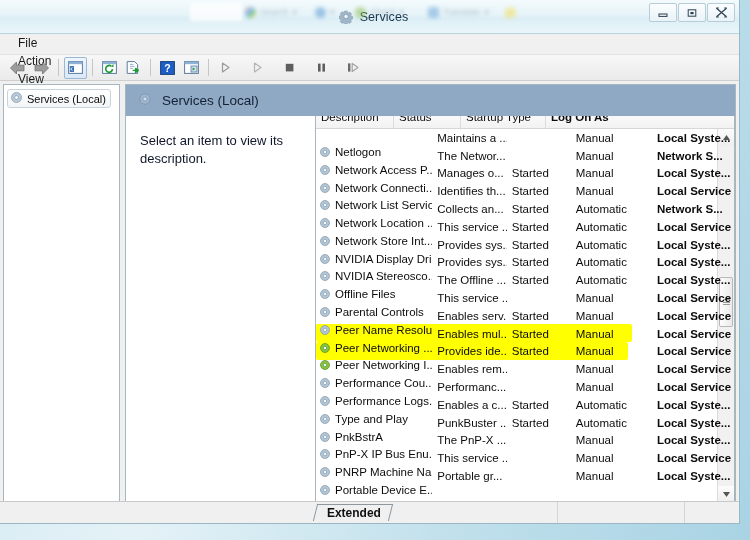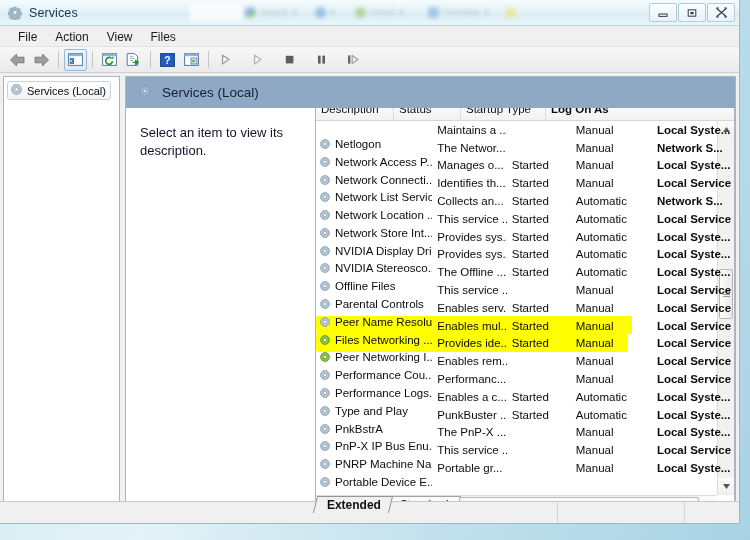--- a/index.html
+++ b/index.html
@@ -22,24 +22,24 @@
     position: absolute;
     left: 0; top: 0; width: 740px; height: 524px;
     background: #f0f0f0;
     border: 1px solid #9ab8c4;
     border-top: none; border-left: none;
   }
 
   
   #titlebar {
     position: relative;
-    height: 26px;
+    height: 34px;
     background: linear-gradient(180deg,#f4fbfd 0%,#e6f3f8 45%,#dceef5 55%,#eaf6fa 100%);
     border-bottom: 1px solid #b9d4de;
-    display: flex; align-items: center;
+    display: flex; align-items: center; justify-content: center;
   }
   #titlebar .tl-icon {
     margin-left: 8px; margin-right: 6px;
     width: 15px; height: 15px; position: relative;
   }
   #titlebar .tl-title {
     font-size: 12.5px; color: #15334a;
     letter-spacing: .1px;
   }
 
@@ -66,23 +66,24 @@
     background: linear-gradient(180deg,#fbfdfe,#e9f3f8);
     border-radius: 2px;
     display: flex; align-items: center; justify-content: center;
   }
   .winbtn svg { display:block; }
 
   
   #menubar {
     height: 21px;
     background: #f0f0f0;
-    display: flex; align-items: flex-end;
+    display: flex; align-items: flex-start;
     padding-left: 9px;
     border-bottom: 1px solid #e2e2e2;
+    flex-direction: column;
   }
   #menubar .mi {
     padding: 2px 9px; font-size: 12px; color: #1a1a1a;
   }
 
   
   #toolbar {
     height: 26px;
     background: linear-gradient(180deg,#f7f7f7,#ebebeb);
     border-bottom: 1px solid #cfcfcf;
@@ -607,21 +608,21 @@
                   <div class="cell c-stat">Started</div>
                   <div class="cell c-start">Manual</div>
                   <div class="cell c-logon">Local Service</div>
                 </div>
                 <div class="row">
                   <div class="cell c-name">
                     <span class="svcicon"><svg width="12" height="12" viewBox="0 0 16 16">
                         <circle cx="8" cy="8" r="6" fill="#86c440" stroke="#4f8a1e" stroke-width=".9"></circle>
                         <circle cx="8" cy="8" r="2.3" fill="#f3f8fc" stroke="#4f8a1e" stroke-width=".8"></circle>
                       </svg></span>
-                    <span>Files Networking ...</span>
+                    <span>Peer Networking ...</span>
                   </div>
                   <div class="cell c-desc">Enables mul...</div>
                   <div class="cell c-stat">Started</div>
                   <div class="cell c-start">Manual</div>
                   <div class="cell c-logon">Local Service</div>
                 </div>
                 <div class="row">
                   <div class="cell c-name">
                     <span class="svcicon"><svg width="12" height="12" viewBox="0 0 16 16">
                         <circle cx="8" cy="8" r="6" fill="#86c440" stroke="#4f8a1e" stroke-width=".9"></circle>

